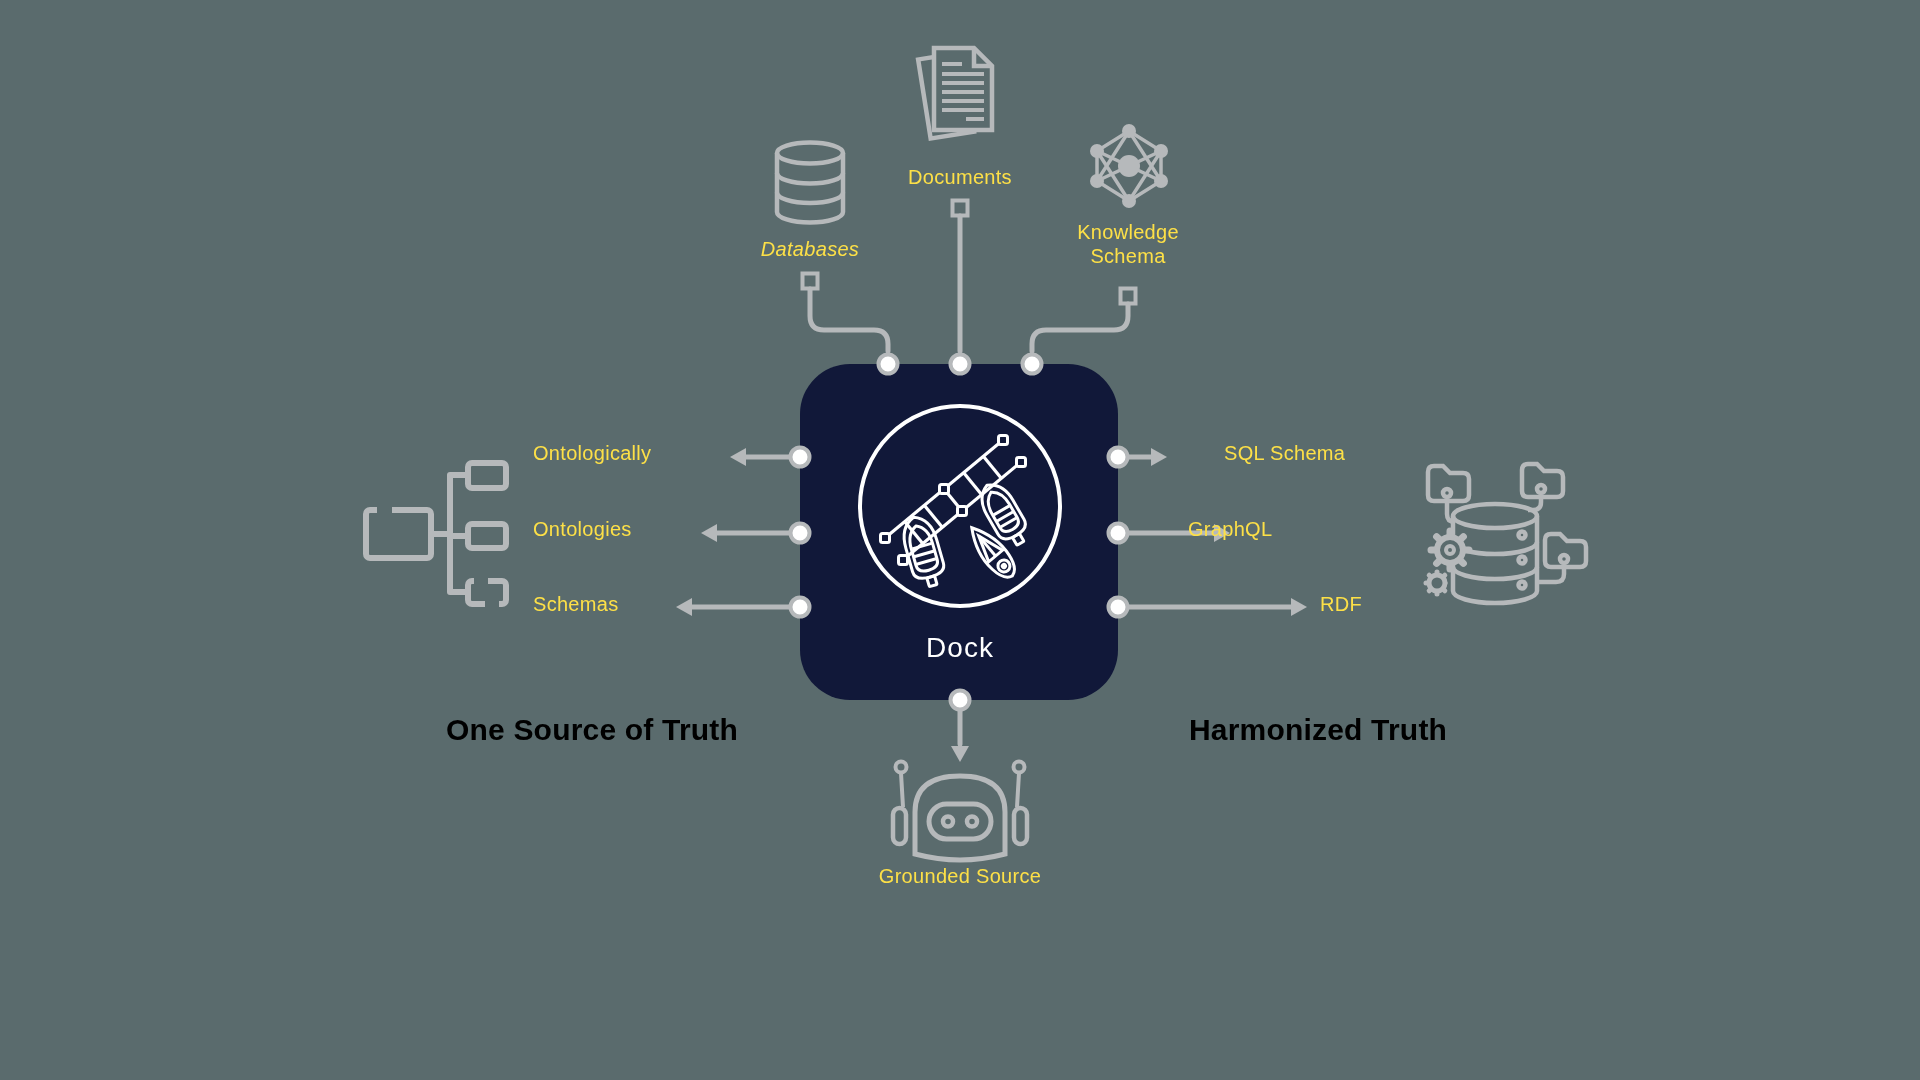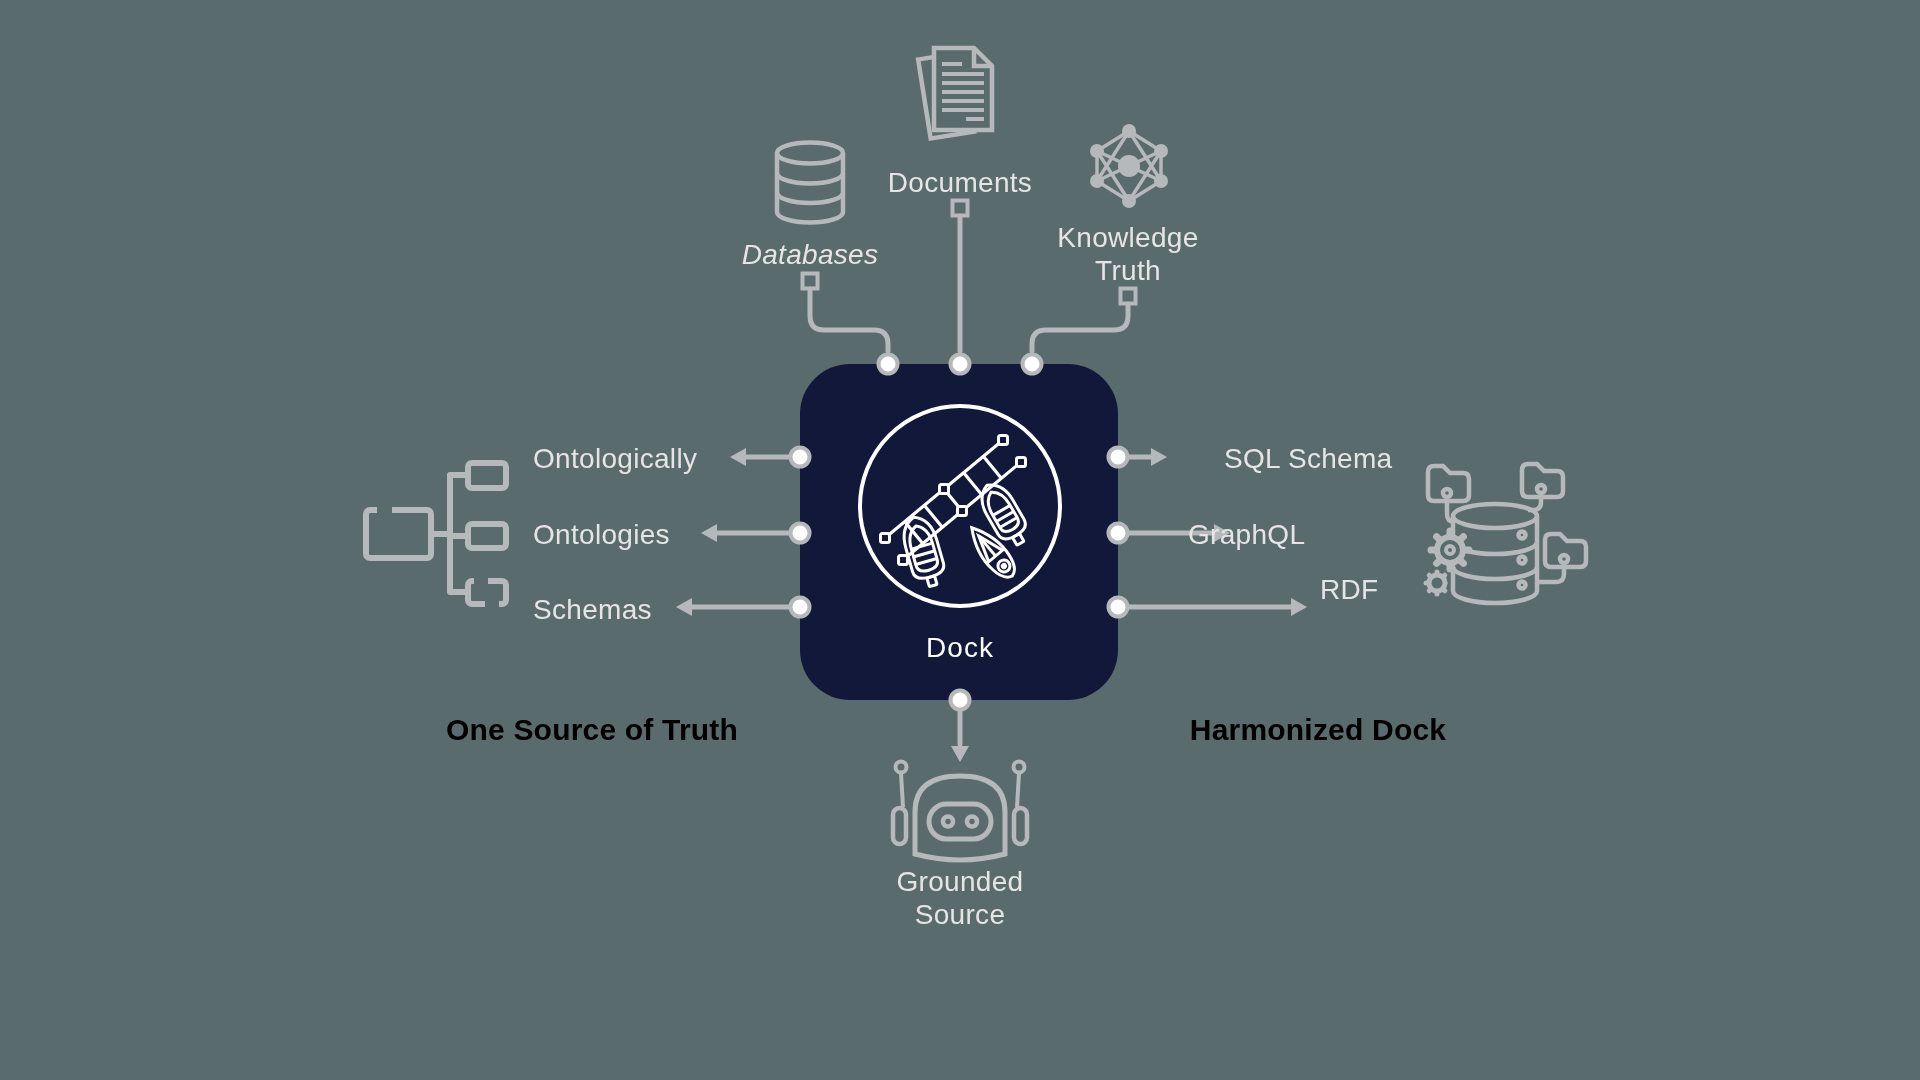--- a/index.html
+++ b/index.html
@@ -5,21 +5,21 @@
   html,body{margin:0;padding:0;background:#3a4446;}
   #canvas{
     position:relative;width:1920px;height:1080px;overflow:hidden;
     background:#5a6b6d;
     font-family:"Liberation Sans", sans-serif;
   }
   .abs{position:absolute;}
   svg{display:block;}
   .overlay{position:absolute;left:0;top:0;width:1920px;height:1080px;pointer-events:none;}
   .label{
-    position:absolute;color:#e5e5e5;font-size:28px;letter-spacing:.3px;
+    position:absolute;color:#fde047;font-size:20px;letter-spacing:.3px;
     white-space:nowrap;line-height:1.18;
   }
   .label.center{transform:translateX(-50%);text-align:center;}
   .label.wrap{white-space:normal;}
   .caption{
     position:absolute;color:#000000;font-size:30px;font-weight:bold;
     letter-spacing:.2px;white-space:nowrap;transform:translateX(-50%);margin-top:48px;
   }
   #dock-box{
     position:absolute;left:800px;top:364px;width:318px;height:336px;
@@ -233,27 +233,27 @@
       <rect x="129" y="53" width="13" height="36" rx="6.5" stroke-width="4.5"></rect>
       <path d="M30 99 V57 Q30 21 75 21 Q120 21 120 57 V99 Q97 105 75 105 Q53 105 30 99 Z" stroke-width="5" fill="#5a6b6d"></path>
       <rect x="44" y="49" width="62" height="35" rx="17.5" stroke-width="5"></rect>
       <circle cx="63" cy="66.5" r="5" stroke-width="4.5"></circle>
       <circle cx="87" cy="66.5" r="5" stroke-width="4.5"></circle>
     </g>
   </svg>
 
   <div class="label center" style="left:810px;top:238px;font-style:italic;">Databases</div>
   <div class="label center" style="left:960px;top:166px;">Documents</div>
-  <div class="label center wrap" style="left:1128px;top:221px;width:180px;">Knowledge Truth</div>
+  <div class="label center wrap" style="left:1128px;top:221px;width:180px;">Knowledge Schema</div>
 
   <div class="label" style="left:533px;top:442px;">Ontologically</div>
   <div class="label" style="left:533px;top:518px;">Ontologies</div>
   <div class="label" style="left:533px;top:593px;">Schemas</div>
   <div class="caption" style="left:592px;top:665px;">One Source of Truth</div>
 
   <div class="label" style="left:1192px;top:442px;margin-left:32px;">SQL Schema</div>
   <div class="label" style="left:1188px;top:518px;">GraphQL</div>
-  <div class="label" style="left:1320px;top:573px;">RDF</div>
-  <div class="caption" style="left:1318px;top:665px;">Harmonized Dock</div>
+  <div class="label" style="left:1320px;top:593px;">RDF</div>
+  <div class="caption" style="left:1318px;top:665px;">Harmonized Truth</div>
 
   <div class="label center wrap" style="left:960px;top:865px;width:170px;">Grounded Source</div>
 
 </div>
 
 </body></html>

